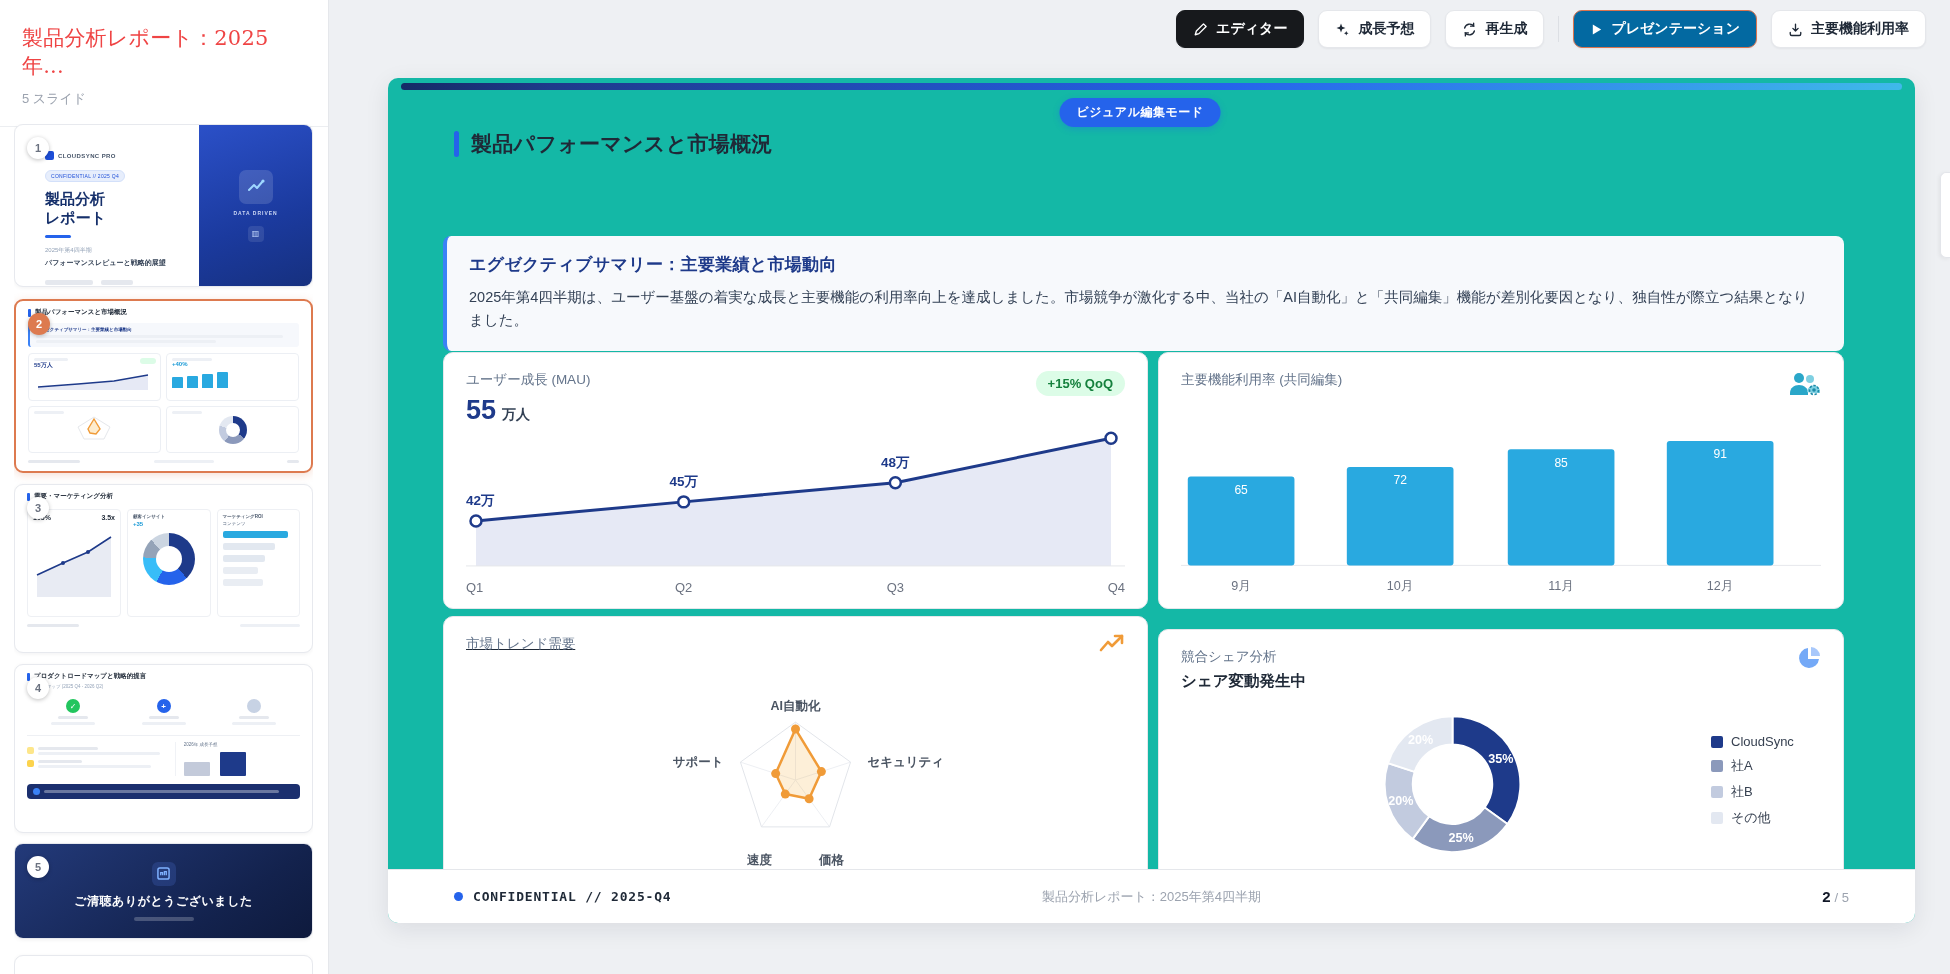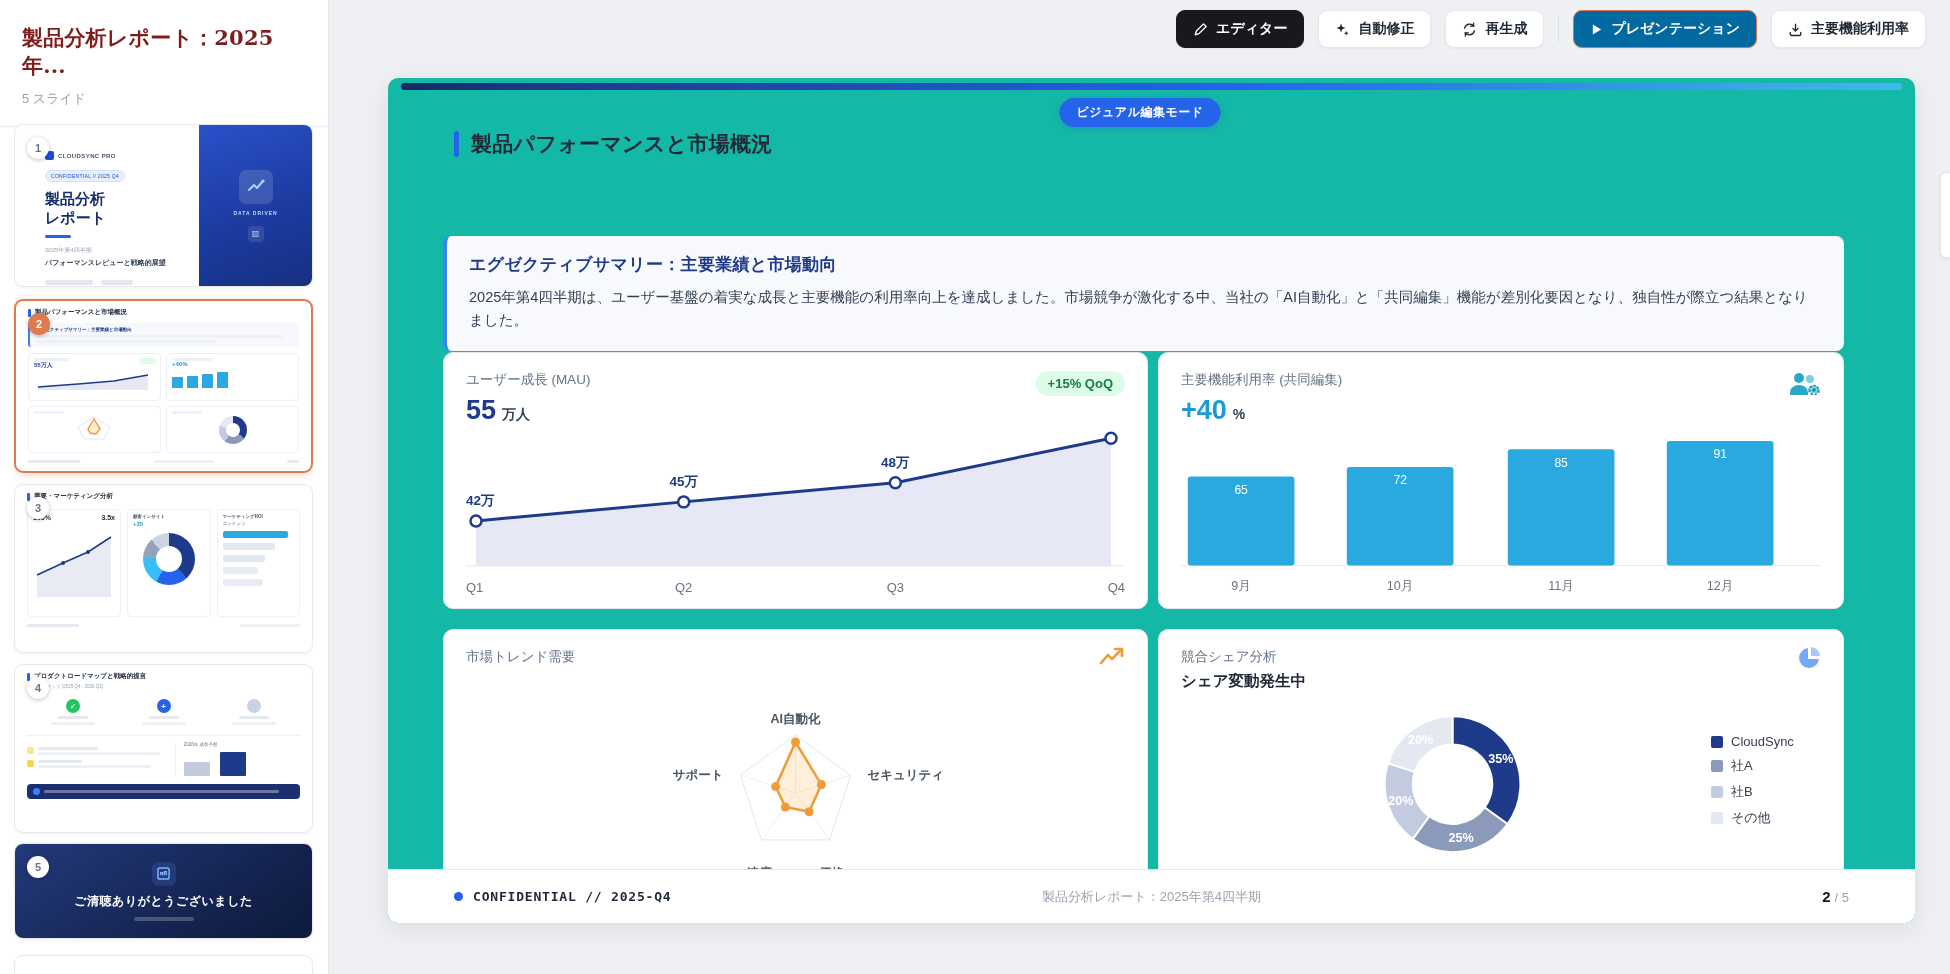--- a/index.html
+++ b/index.html
@@ -2,21 +2,21 @@
 <html><head>
 <meta charset="utf-8">
 <style>
   * { margin:0; padding:0; box-sizing:border-box; }
   html,body { width:1950px; height:974px; overflow:hidden; }
   body { background:#eef0f3; font-family:"Liberation Sans","DejaVu Sans",sans-serif; color:#1f2937; position:relative; }
 
   
   .sidebar { position:absolute; left:0; top:0; width:329px; height:974px; background:#ffffff; border-right:1px solid #e5e7eb; }
   .sidebar-header { padding:24px 22px 18px 22px; border-bottom:1px solid #eceef1; }
-  .doc-title { font-family:"DejaVu Serif","Liberation Serif",serif; font-size:21px; font-weight:700; color:#7f1d1d; letter-spacing:.2px; }
+  .doc-title { font-family:"DejaVu Serif","Liberation Serif",serif; font-size:21px; font-weight:400; color:#ef4444; letter-spacing:.2px; }
   .slide-count { margin-top:10px; font-size:13px; color:#9ca3af; }
   .thumb-list { position:absolute; left:14px; right:15px; top:124px; bottom:0; overflow:hidden; }
   .thumb { position:absolute; left:0; width:299px; background:#fff; border:1px solid #e7e9ee; border-radius:9px; box-shadow:0 1px 4px rgba(17,24,39,.06); overflow:hidden; cursor:pointer; }
   .thumb.selected { border:2px solid #dd7a4f; box-shadow:0 2px 8px rgba(221,122,79,.25); }
   .num-badge { position:absolute; left:12px; top:12px; width:22px; height:22px; border-radius:50%; background:#fff; box-shadow:0 1px 4px rgba(0,0,0,.25); display:flex; align-items:center; justify-content:center; font-size:11px; font-weight:700; color:#6b7280; z-index:5; }
   .num-badge.orange { background:#dd7a4f; color:#fff; }
   .skel { background:#e5e8ee; border-radius:2px; }
   .skel.light { background:#edf0f5; }
 
   
@@ -329,21 +329,21 @@
     <svg width="15" height="15" viewBox="0 0 20 20">
         <path d="M3 17l1.5-5L14 2.5 17.5 6 8 15.5 3 17z" fill="none" stroke="#fff" stroke-width="1.8" stroke-linejoin="round"></path>
       </svg>
     <span>エディター</span>
   </button>
   <button class="btn">
     <svg width="15" height="15" viewBox="0 0 20 20">
         <path d="M8 2l1.6 4.4L14 8l-4.4 1.6L8 14l-1.6-4.4L2 8l4.4-1.6L8 2z" fill="#1f2937"></path>
         <path d="M15 12l.9 2.1L18 15l-2.1.9L15 18l-.9-2.1L12 15l2.1-.9L15 12z" fill="#1f2937"></path>
       </svg>
-    <span>自動修正</span>
+    <span>成長予想</span>
   </button>
   <button class="btn">
     <svg width="15" height="15" viewBox="0 0 20 20" fill="none" stroke="#1f2937" stroke-width="1.8" stroke-linecap="round">
         <path d="M3.5 8a7 7 0 0 1 12.2-2.5M16.5 12a7 7 0 0 1-12.2 2.5"></path>
         <path d="M15.5 1.5v4h-4M4.5 18.5v-4h4"></path>
       </svg>
     <span>再生成</span>
   </button>
   <div class="tb-divider"></div>
   <button class="btn orange">
@@ -394,24 +394,20 @@
           <circle cx="430" cy="56.72" r="5.5" fill="#fff" stroke="#1e3a8a" stroke-width="2.5"></circle>
           <text x="430" y="40.72" font-size="13.5" font-weight="bold" fill="#1e3a8a" text-anchor="middle" font-family="&quot;Liberation Sans&quot;,&quot;DejaVu Sans&quot;,sans-serif">48万</text>
           <text x="430" y="166" font-size="13" fill="#6b7280" text-anchor="middle" font-family="&quot;Liberation Sans&quot;,&quot;DejaVu Sans&quot;,sans-serif">Q3</text>
           <circle cx="646" cy="12.060000000000002" r="5.5" fill="#fff" stroke="#1e3a8a" stroke-width="2.5"></circle>
           <text x="660" y="166" font-size="13" fill="#6b7280" text-anchor="end" font-family="&quot;Liberation Sans&quot;,&quot;DejaVu Sans&quot;,sans-serif">Q4</text>
         </svg></div>
   </div>
 
   <div class="card" style="left:770px; top:274px; width:686px; height:257px;">
     <div class="card-label">主要機能利用率 (共同編集)</div>
-    <div class="big-row">
-        <span class="big-cyan">+40</span>
-        <span class="big-unit">%</span>
-      </div>
     <div class="card-icon">
       <svg width="34" height="30" viewBox="0 0 34 30">
           <circle cx="12" cy="9" r="5" fill="#2aa7c9"></circle>
           <path d="M3 24c0-5 4-8 9-8s9 3 9 8v2H3v-2z" fill="#2aa7c9"></path>
           <circle cx="23" cy="10" r="4" fill="#7fd0e2"></circle>
           <path d="M20 23c.5-4 3-6.5 7-6.5 3 0 5.5 2 6 5.5v2h-7" fill="#7fd0e2"></path>
           <circle cx="27" cy="21" r="4.5" fill="none" stroke="#1c8aa8" stroke-width="1.6" stroke-dasharray="2.4 1.6"></circle>
           <circle cx="27" cy="21" r="1.8" fill="#1c8aa8"></circle>
         </svg>
     </div>
@@ -425,21 +421,21 @@
           <text x="226" y="166" font-size="13" fill="#6b7280" text-anchor="middle" font-family="&quot;Liberation Sans&quot;,&quot;DejaVu Sans&quot;,sans-serif">10月</text>
           <rect x="337" y="21.150000000000006" width="110" height="119.85" rx="3" fill="#29a9e0"></rect>
           <text x="392" y="39.150000000000006" font-size="12.5" fill="#ffffff" text-anchor="middle" font-family="&quot;Liberation Sans&quot;,&quot;DejaVu Sans&quot;,sans-serif">85</text>
           <text x="392" y="166" font-size="13" fill="#6b7280" text-anchor="middle" font-family="&quot;Liberation Sans&quot;,&quot;DejaVu Sans&quot;,sans-serif">11月</text>
           <rect x="501" y="12.689999999999998" width="110" height="128.31" rx="3" fill="#29a9e0"></rect>
           <text x="556" y="30.689999999999998" font-size="12.5" fill="#ffffff" text-anchor="middle" font-family="&quot;Liberation Sans&quot;,&quot;DejaVu Sans&quot;,sans-serif">91</text>
           <text x="556" y="166" font-size="13" fill="#6b7280" text-anchor="middle" font-family="&quot;Liberation Sans&quot;,&quot;DejaVu Sans&quot;,sans-serif">12月</text>
         </svg></div>
   </div>
 
-  <div class="card" style="left:55px; top:551px; width:705px; height:280px;">
+  <div class="card" style="left:55px; top:538px; width:705px; height:280px;text-decoration:underline;">
     <div class="card-label">市場トレンド需要</div>
     <div class="card-icon">
       <svg width="26" height="22" viewBox="0 0 26 22" fill="none" stroke="#f09b38" stroke-width="2.6" stroke-linecap="round" stroke-linejoin="round">
           <polyline points="2,17 9,9 13,13 23,3"></polyline>
           <polyline points="16,3 23,3 23,10"></polyline>
         </svg>
     </div>
     <div class="chart-wrap" style="top:70px; height:178px;margin-top:9px;" id="chart-radar"><svg viewBox="0 0 660 178" width="100%" height="100%">
           <line x1="330" y1="84" x2="330" y2="26" stroke="#edeff3" stroke-width="1"></line>
           <line x1="330" y1="84" x2="385.1612779451189" y2="66.07701432625305" stroke="#edeff3" stroke-width="1"></line>

